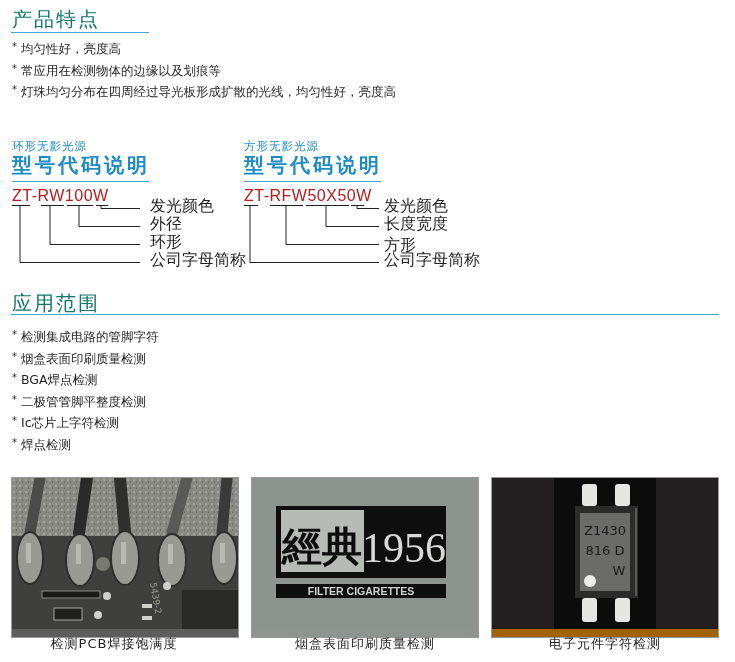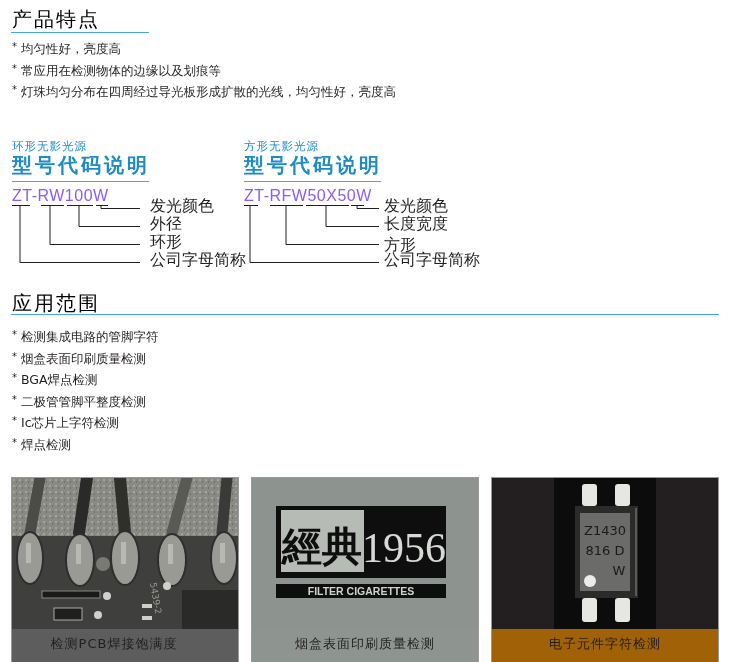--- a/index.html
+++ b/index.html
@@ -2,21 +2,21 @@
 <html><head>
 <meta charset="utf-8">
 <style>
   * { margin: 0; padding: 0; box-sizing: border-box; }
   html, body { width: 735px; height: 662px; background: #ffffff; overflow: hidden; }
   body { font-family: "DejaVu Sans", "Liberation Sans", sans-serif; color: #231f20; position: relative; }
 
   .section-title {
     position: absolute;
     font-size: 20px;
-    color: #000000;
+    color: #0f766e;
     letter-spacing: 2px;
     font-weight: normal;
   }
   .section-rule {
     position: absolute;
     height: 2px;
     background: #45a9d9;
   }
   .bullets { position: absolute; list-style: none; }
   .bullets li {
@@ -35,29 +35,29 @@
   .code-title {
     position: absolute; left: 0; top: 13px;
     font-size: 20px; color: #1d8bc6; letter-spacing: 3px; font-weight: bold;
   }
   .code-rule {
     position: absolute; left: 0; top: 42px; height: 1px; background: #45a9d9;
   }
   .code-str {
     position: absolute; left: 0; top: 48px;
     font-family: "Liberation Sans", "DejaVu Sans", sans-serif;
-    font-size: 16px; letter-spacing: 0.5px; color: #8b5cf6; white-space: nowrap;
+    font-size: 16px; letter-spacing: 0.5px; color: #b91c1c; white-space: nowrap;
   }
   .code-lines { position: absolute; left: 0; top: 0; }
   .code-label {
     position: absolute; font-size: 16px; color: #231f20; white-space: nowrap;
   }
 
   .photo {
-    position: absolute; top: 477px; width: 228px; height: 186px; overflow: hidden;
+    position: absolute; top: 477px; width: 228px; height: 161px; overflow: hidden;
     border: 1px solid #999;
   }
   .caption {
     position: absolute; top: 635px; font-size: 13px; color: #231f20; text-align: center; width: 228px;
     letter-spacing: 1px;
   }
 </style>
 </head>
 <body>
 

